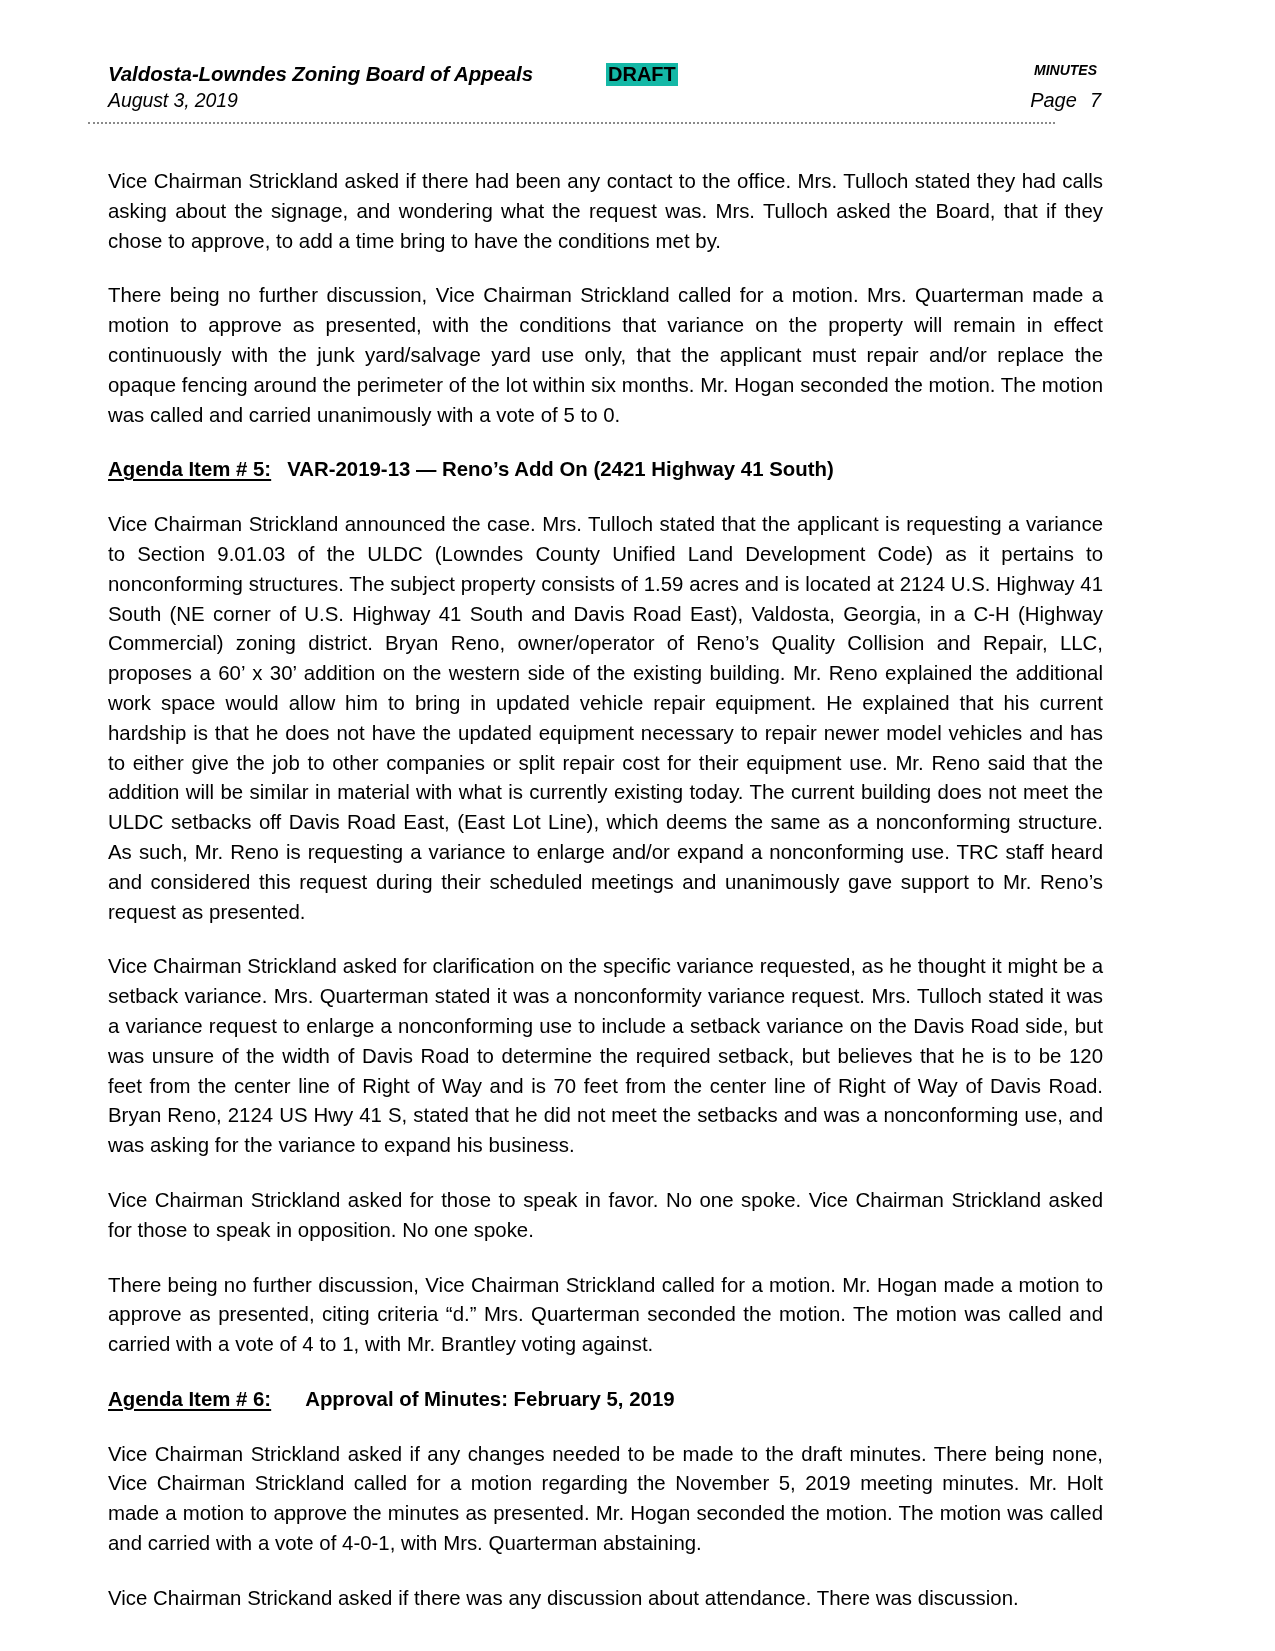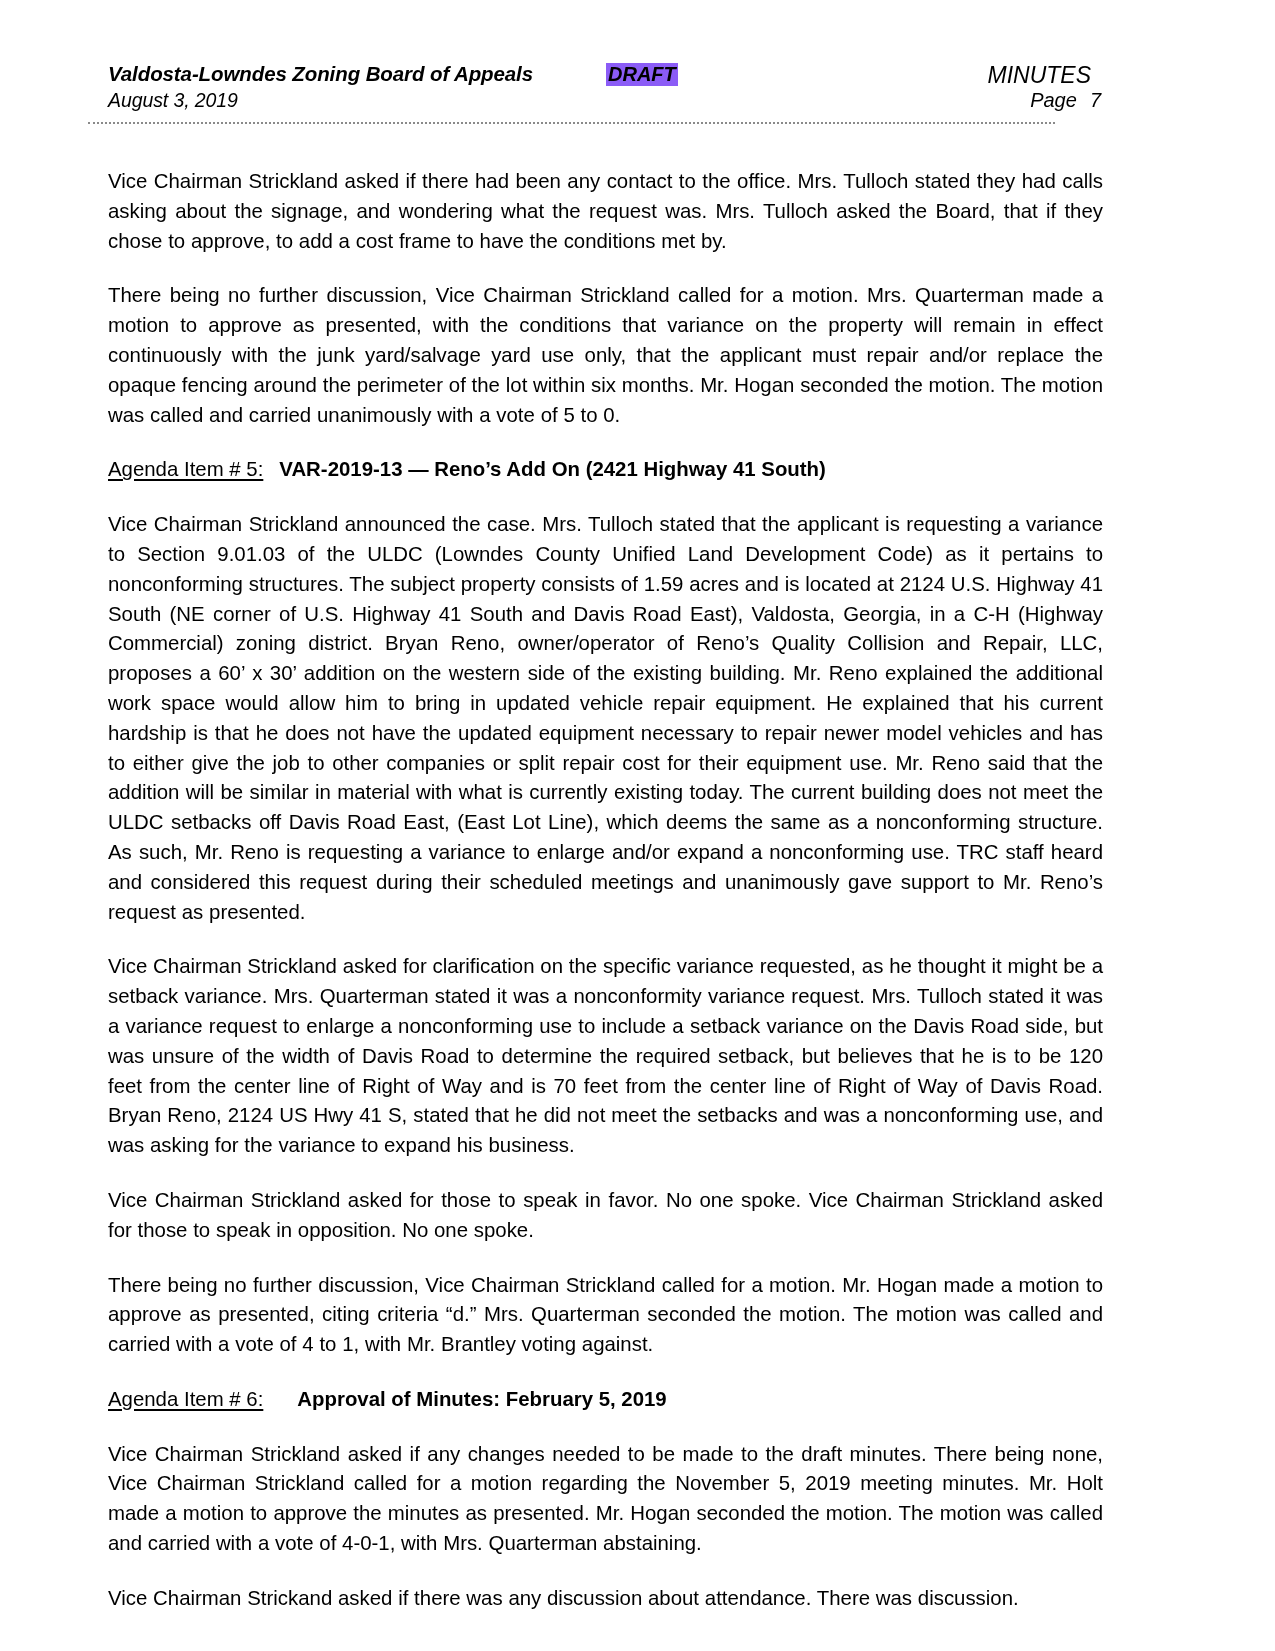--- a/index.html
+++ b/index.html
@@ -52,34 +52,33 @@
     white-space: nowrap;
   }
   .hdr-left.sub {
     font-weight: normal;
     font-size: 19.5px;
   }
   .hdr-center {
     position: absolute;
     left: 498px;
     top: 1px;
-    font-style: italic;
     font-weight: bold;
     font-size: 20px;
-    background: #8b5cf6;
+    background: #14b8a6;
     padding: 0 2px;
     white-space: nowrap;
   }
   .hdr-right {
     position: absolute;
-    right: 12px;
+    right: 6px;
     top: 0;
     font-style: italic;
-    font-weight: normal;
-    font-size: 23px;
+    font-weight: bold;
+    font-size: 14px;
     white-space: nowrap;
   }
   .hdr-right.sub {
     font-weight: normal;
     font-size: 20px;
     right: 2px;
   }
   .hdr-page-num {
     display: inline-block;
     margin-left: 13px;
@@ -116,21 +115,21 @@
   p.last {
     margin-bottom: 0;
   }
   h2.agenda {
     margin: 0 0 25px 0;
     font-size: 20.4px;
     line-height: 29.8px;
     font-weight: normal;
   }
   h2.agenda .lbl {
-    font-weight: normal;
+    font-weight: bold;
     text-decoration: underline;
     text-underline-offset: 3px;
     margin-top: 11px;
   }
   h2.agenda .sep {
     display: inline-block;
     width: 16px;
   }
   h2.agenda .sep-wide {
     display: inline-block;
@@ -159,21 +158,21 @@
         <div class="hdr-left sub">August 3, 2019</div>
         <div class="hdr-right sub">
           <span>Page</span><span class="hdr-page-num">7</span>
         </div>
       </div>
       <div class="rule"></div>
     </div>
 
     <div class="body">
 
-      <p class="para">Vice Chairman Strickland asked if there had been any contact to the office. Mrs.  Tulloch stated they had calls asking about the signage, and wondering what the request was. Mrs. Tulloch asked the Board, that if they chose to approve, to add a cost frame to have the conditions met by.</p>
+      <p class="para">Vice Chairman Strickland asked if there had been any contact to the office. Mrs.  Tulloch stated they had calls asking about the signage, and wondering what the request was. Mrs. Tulloch asked the Board, that if they chose to approve, to add a time bring to have the conditions met by.</p>
 
       <p class="para">There being no further discussion, Vice Chairman Strickland called for a motion. Mrs. Quarterman made a motion to approve as presented, with the conditions that variance on the property will remain in effect continuously with the junk yard/salvage yard use only, that the applicant must repair and/or replace the opaque fencing around the perimeter of the lot within six months. Mr. Hogan seconded the motion. The motion was called and carried unanimously with a vote of 5 to 0.</p>
 
       <h2 class="agenda">
         <span class="lbl">Agenda Item  # 5:</span><span class="sep"></span><span class="ttl">VAR-2019-13 — Reno’s Add On</span>
         <span class="paren">(2421 Highway 41 South)</span>
       </h2>
 
       <p class="para">Vice Chairman Strickland announced the case. Mrs. Tulloch stated that the applicant is requesting a variance to Section 9.01.03 of the ULDC (Lowndes County Unified Land Development Code) as it pertains to nonconforming structures.  The subject property consists of 1.59 acres and is located at 2124 U.S. Highway 41 South (NE corner of U.S. Highway 41 South and Davis Road East), Valdosta, Georgia, in a C-H (Highway Commercial) zoning district.  Bryan Reno, owner/operator of Reno’s Quality Collision and Repair, LLC, proposes a 60’ x 30’ addition on the western side of the existing building.  Mr. Reno explained the additional work space would allow him to bring in updated vehicle repair equipment.  He explained that his current hardship is that he does not have the updated equipment necessary to repair newer model vehicles and has to either give the job to other companies or split repair cost for their equipment use.  Mr. Reno said that the addition will be similar in material with what is currently existing today.  The current building does not meet the ULDC setbacks off Davis Road East, (East Lot Line), which deems the same as a nonconforming structure.  As such, Mr. Reno is requesting a variance to enlarge and/or expand a nonconforming use.   TRC staff heard and considered this request during their scheduled meetings and unanimously gave support to Mr. Reno’s request as presented.</p>
 

